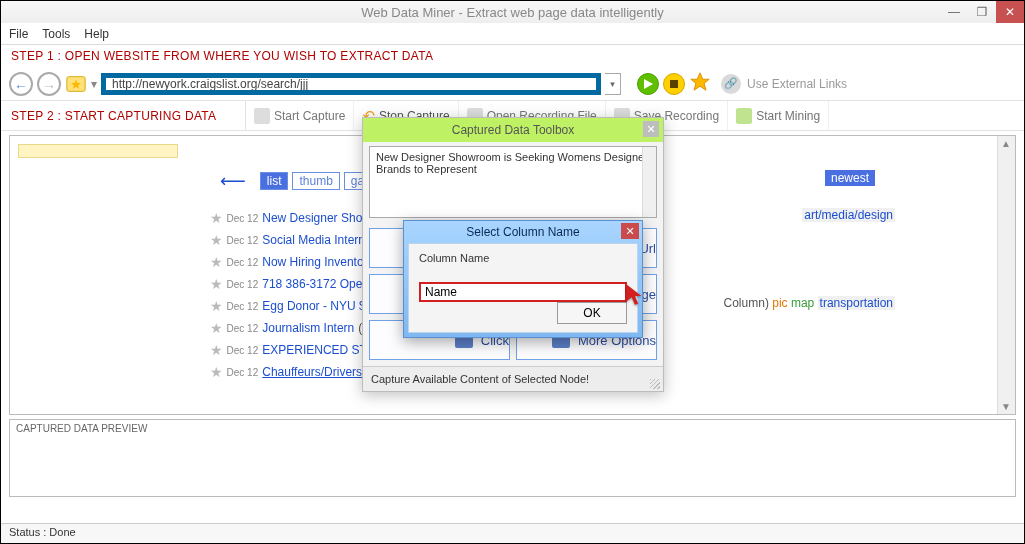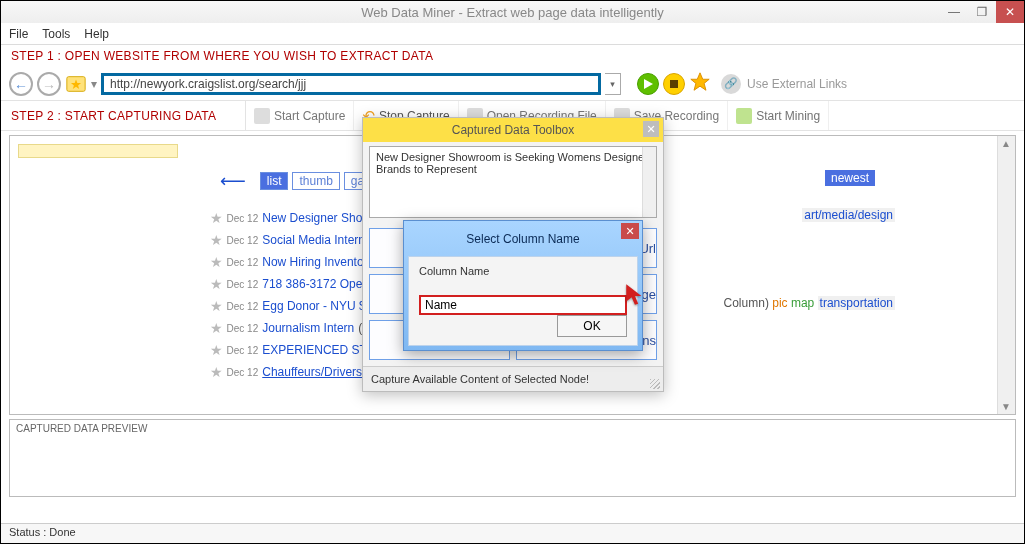--- a/index.html
+++ b/index.html
@@ -7,21 +7,21 @@
 .titlebar { height: 22px; background: linear-gradient(#f8f8f8,#eee); position: relative; display: flex; align-items: center; justify-content: center; color: #888; font-size: 13px; }
 .titlebar .controls { position: absolute; right: 0; top: 0; display: flex; }
 .titlebar .ctrl { width: 28px; height: 22px; display: flex; align-items: center; justify-content: center; color: #666; font-size: 12px; }
 .titlebar .close { background: #c75050; color: #fff; }
 .menubar { height: 22px; background: #fff; border-bottom: 1px solid #dcdcdc; display: flex; align-items: center; padding: 0 8px; gap: 14px; color: #333; }
 .step1 { padding: 4px 10px; color: #b00000; font-size: 12px; letter-spacing: .3px; }
 .addrbar { display: flex; align-items: center; padding: 4px 8px; gap: 4px; border-bottom: 1px solid #e3e3e3; }
 .circle-btn { width: 24px; height: 24px; border-radius: 50%; border: 2px solid #aaa; display: flex; align-items: center; justify-content: center; color: #5a8fd6; font-size: 14px; }
 .fav { width: 22px; height: 22px; position: relative; }
 .fav svg { width: 22px; height: 22px; }
-.url { flex: 0 0 500px; height: 22px; border: 3px solid #0369a1; padding: 2px 6px; font-size: 12px; color: #444; background: #fff; }
+.url { flex: 0 0 500px; height: 22px; border: 5px solid #0369a1; padding: 2px 6px; font-size: 12px; color: #444; background: #fff; }
 .dd { width: 16px; height: 22px; border: 1px solid #aaa; border-left: none; display: flex; align-items: center; justify-content: center; font-size: 9px; color: #666; }
 .play, .stop { width: 22px; height: 22px; border-radius: 50%; display: flex; align-items: center; justify-content: center; }
 .play { background: #5fbf00; border: 1px solid #4aa000; }
 .stop { background: #ffd000; border: 1px solid #d9a500; }
 .star-big svg { width: 22px; height: 22px; }
 .ext-link { display: flex; align-items: center; gap: 6px; color: #999; margin-left: 6px; }
 .ext-link .eicon { width: 20px; height: 20px; border-radius: 50%; background: #d9d9d9; display: flex; align-items: center; justify-content: center; font-size: 11px; color: #888; }
 .step2row { display: flex; align-items: center; border-bottom: 1px solid #e3e3e3; height: 30px; }
 .step2 { padding: 0 10px; color: #b00000; font-size: 12px; letter-spacing: .3px; flex: 0 0 245px; border-right: 1px solid #e3e3e3; height: 100%; display: flex; align-items: center; }
 .tool { display: flex; align-items: center; gap: 4px; padding: 0 8px; color: #777; height: 100%; border-right: 1px solid #efefef; }
@@ -46,31 +46,31 @@
 .listing .link { color: #1b4ecf; }
 .listing .extra { color: #555; }
 .tag-pic { color: #e07700; }
 .tag-map { color: #3a9d3a; }
 .tag-cat { color: #1b4ecf; background: #f0f0f0; padding: 0 2px; }
 .right-tags { position:absolute; right: 120px; }
 .preview { margin: 0 8px; border: 1px solid #bbb; height: 78px; }
 .preview-label { font-size: 10px; color: #666; padding: 3px 6px; }
 .statusbar { position: absolute; bottom: 0; left: 0; right: 0; height: 20px; border-top: 1px solid #ccc; background: #f7f7f7; padding: 2px 8px; font-size: 11px; color: #333; }
 .toolbox { position: absolute; left: 361px; top: 116px; width: 302px; background: #f3f3f3; border: 1px solid #bcbcbc; box-shadow: 0 3px 14px rgba(0,0,0,.25); z-index: 50; }
-.tbx-title { height: 24px; background: #fde047; display: flex; align-items: center; justify-content: center; font-size: 12px; color: #555; position: relative; }
+.tbx-title { height: 24px; background: #bef264; display: flex; align-items: center; justify-content: center; font-size: 12px; color: #555; position: relative; }
 .tbx-title .x { position: absolute; right: 4px; top: 3px; width: 16px; height: 16px; background: #bdbdbd; color: #fff; font-size: 11px; display: flex; align-items: center; justify-content: center; }
 .tbx-text { margin: 4px 6px; border: 1px solid #aaa; background: #fff; height: 72px; padding: 4px 6px; font-size: 11px; color: #333; position: relative; }
 .tbx-text .sc { position:absolute; right:0; top:0; bottom:0; width:14px; background:#f0f0f0; border-left:1px solid #ddd; }
 .tbx-grid { display: grid; grid-template-columns: 1fr 1fr; gap: 6px; padding: 6px; }
 .tbx-btn { border: 1px solid #6fa0e8; background: #fdfdff; height: 40px; display: flex; align-items: center; justify-content: flex-end; gap: 8px; color: #2a4ea0; font-size: 13px; }
 .tbx-btn .bi { width:18px; height:16px; background:#5a7fc8; border-radius:2px; display:inline-block; }
 .tbx-foot { border-top: 1px solid #ccc; padding: 6px 8px; font-size: 11px; color: #333; background: #ededed; position: relative; }
 .tbx-foot .grip { position:absolute; right:3px; bottom:2px; width:10px; height:10px; background:repeating-linear-gradient(135deg,#bbb 0 1px,transparent 1px 3px); }
 .dialog { position: absolute; left: 402px; top: 219px; width: 240px; background: linear-gradient(#a9d5ff,#7fb8f2); border: 1px solid #5a8fd0; box-shadow: 0 4px 14px rgba(0,0,0,.35); z-index: 60; }
-.dlg-title { height: 35px; display: flex; align-items: center; justify-content: center; color: #0a2a55; font-size: 12px; position: relative; }
+.dlg-title { height: 22px; display: flex; align-items: center; justify-content: center; color: #0a2a55; font-size: 12px; position: relative; }
 .dlg-title .x { position: absolute; right: 3px; top: 2px; width: 18px; height: 16px; background: #c94b4b; color: #fff; font-size: 11px; display: flex; align-items: center; justify-content: center; }
 .dlg-body { background: #f4f4f4; margin: 0 4px 4px 4px; padding: 8px 10px 8px 10px; border: 1px solid #bcd3ec; }
 .dlg-label { font-size: 11px; color: #333; margin-bottom: 18px; }
 .dlg-input { width: 100%; height: 20px; border: 2px solid #d21f1f; padding: 1px 4px; font-size: 12px; background: #fff; }
 .dlg-ok-row { display: flex; justify-content: flex-end; }
 .dlg-ok { width: 70px; height: 22px; border: 1px solid #999; background: #f6f6f6; font-size: 12px; }
 .cursor { position: absolute; left: 622px; top: 281px; z-index: 70; width: 26px; height: 26px; }
 .cursor svg { width: 26px; height: 26px; filter: drop-shadow(0 1px 1px rgba(0,0,0,.4)); }
 </style>
 </head>

